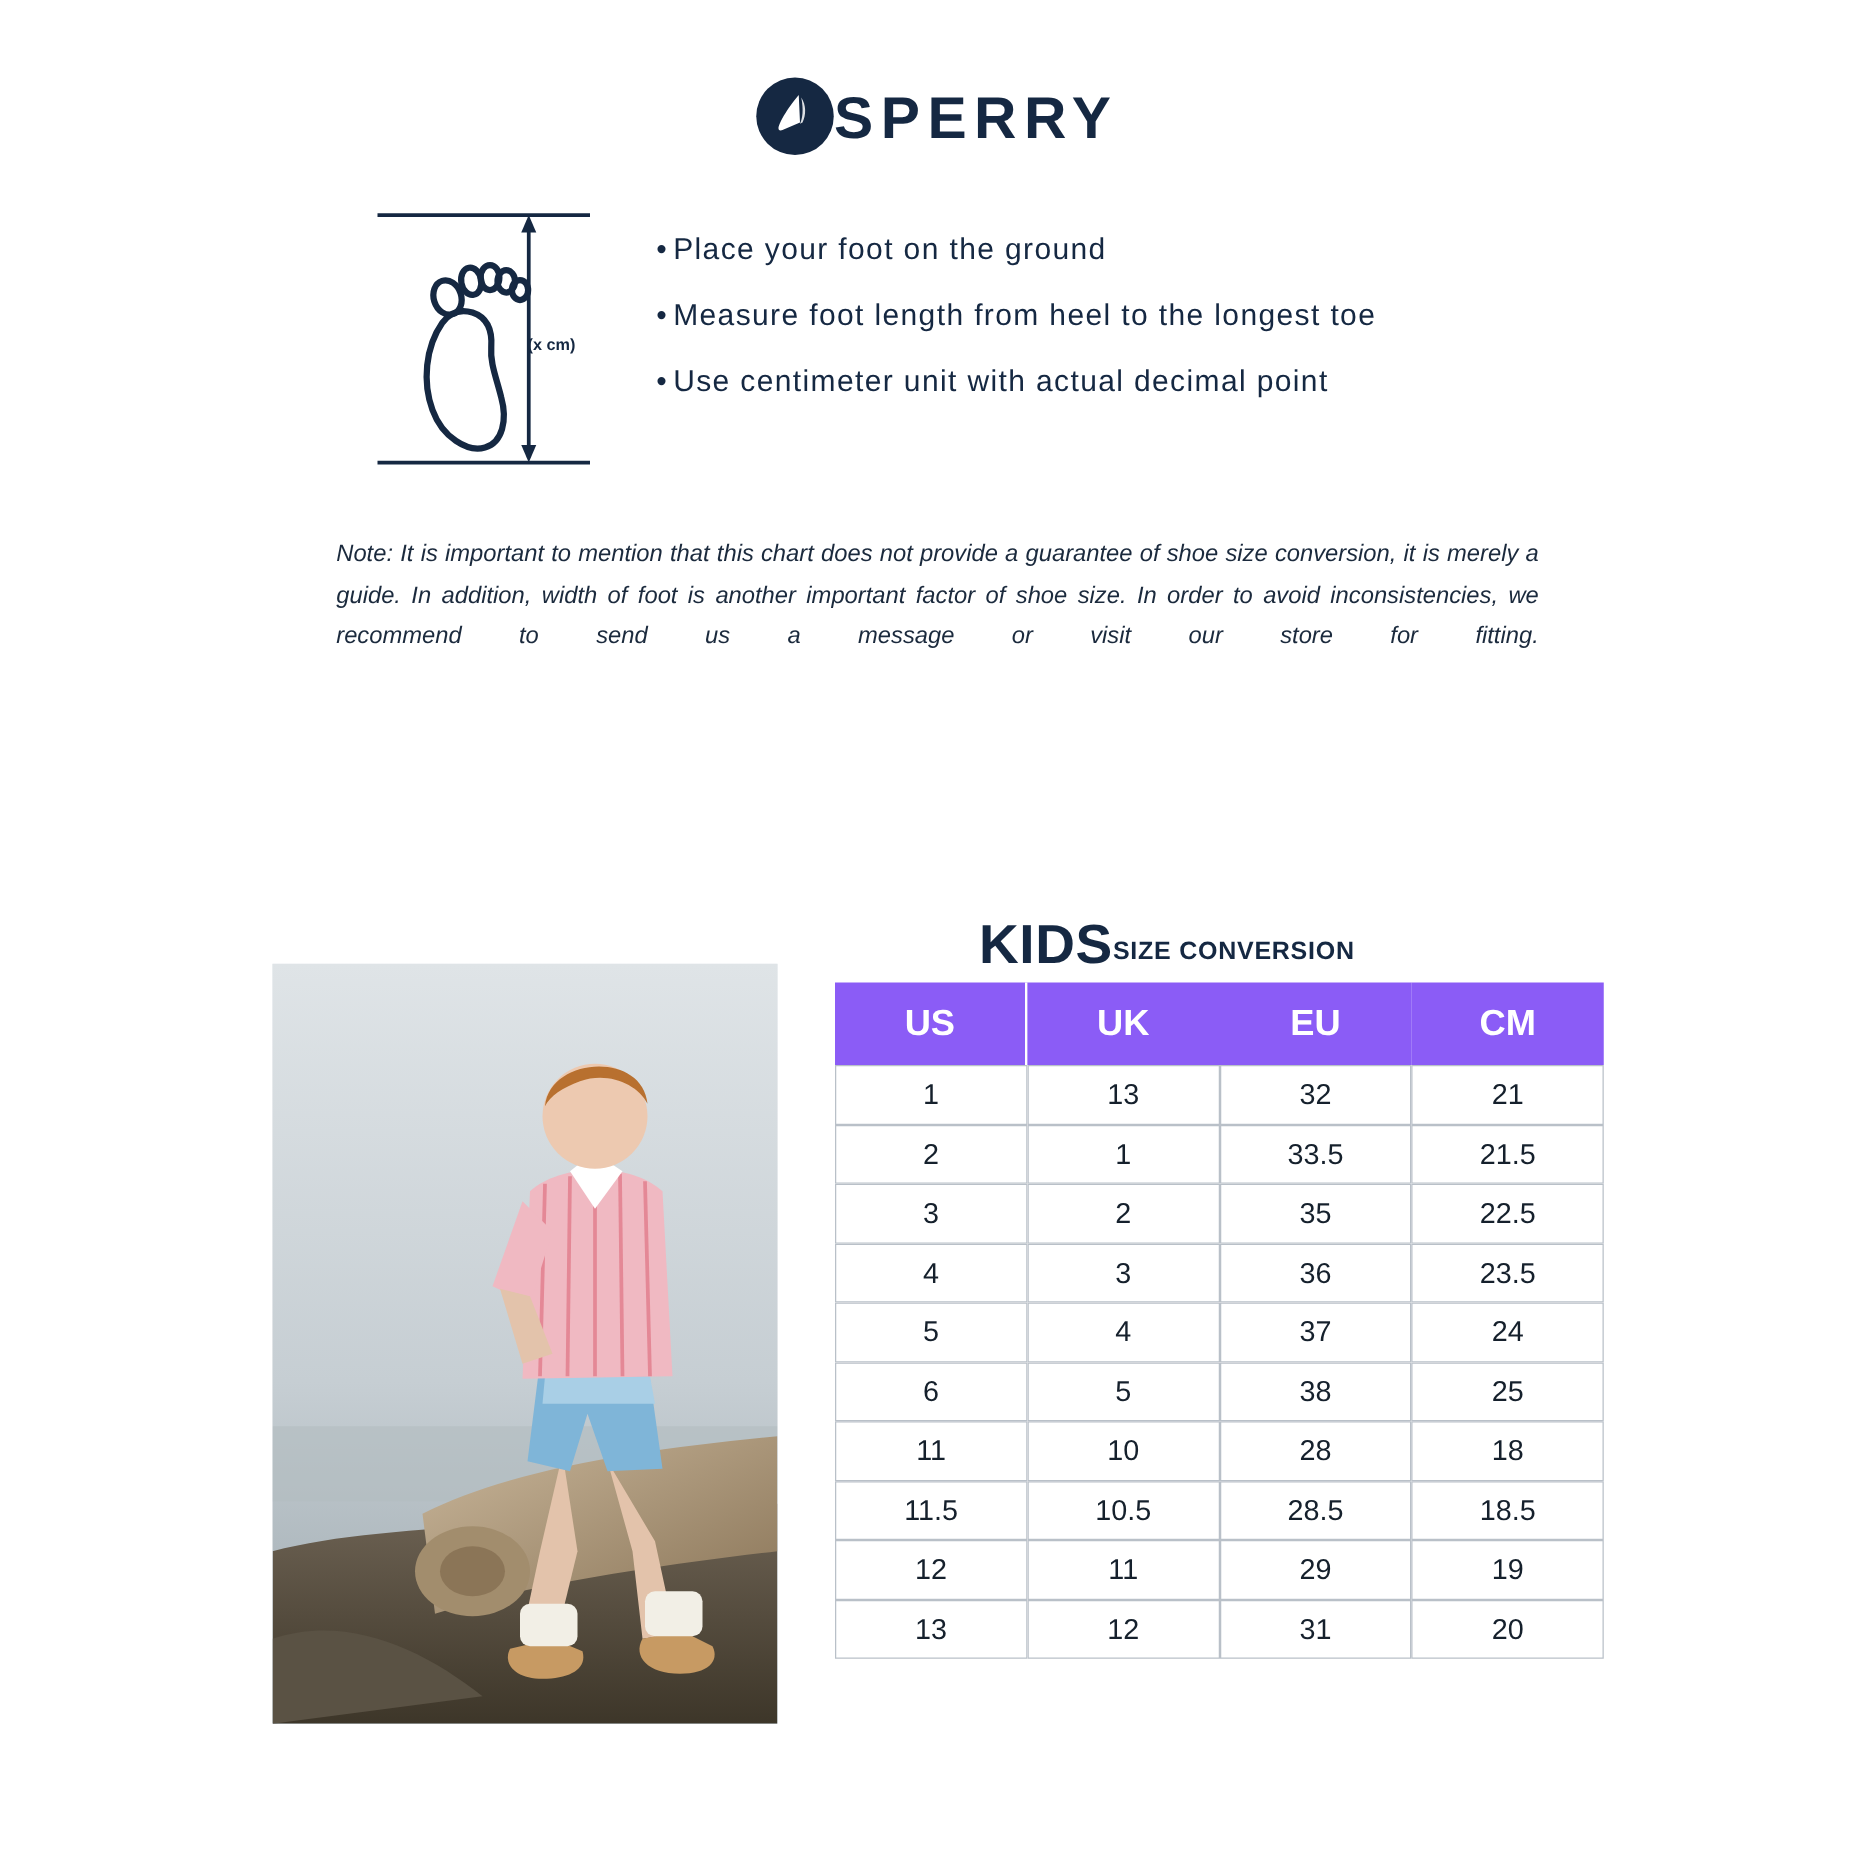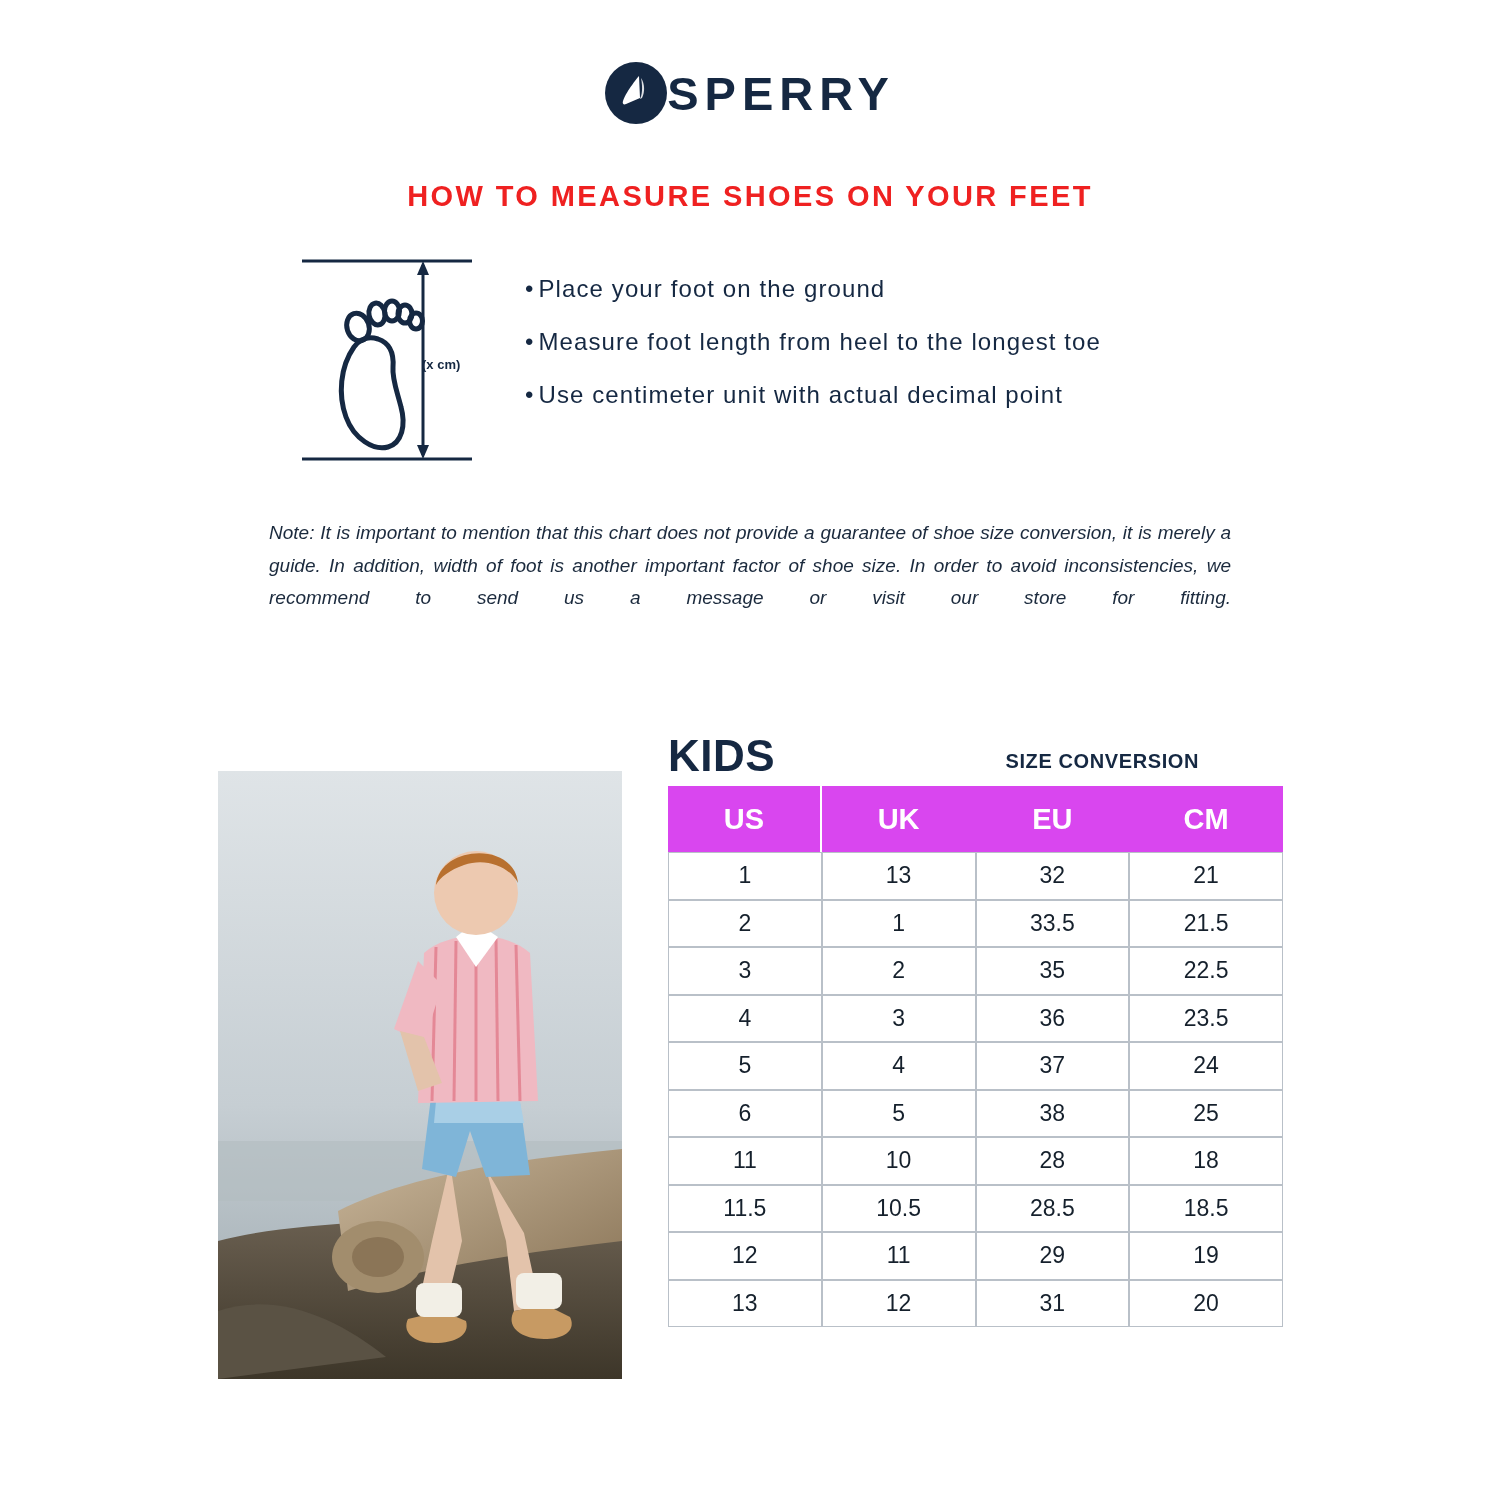--- a/index.html
+++ b/index.html
@@ -125,21 +125,21 @@
 
   .table-area {
     position: absolute;
     left: 668px;
     top: 14px;
     width: 615px;
   }
   .table-head-row {
     display: flex;
     align-items: flex-end;
-    justify-content: space-between;
+    justify-content: center;
     padding-bottom: 8px;
   }
   .kids-title {
     font-size: 44px;
     font-weight: bold;
     color: #152842;
     letter-spacing: 0.5px;
     line-height: 1;
   }
   .size-conv {
@@ -152,21 +152,21 @@
     margin-top: 36px;
   }
 
   table.sizes {
     border-collapse: separate;
     border-spacing: 0;
     width: 615px;
     table-layout: fixed;
   }
   table.sizes thead th {
-    background: #d946ef;
+    background: #8b5cf6;
     color: #ffffff;
     font-size: 29px;
     font-weight: bold;
     height: 66px;
     text-align: center;
     border: none;
   }
   table.sizes thead th.us-col {
     border-right: 2px solid #ffffff;
   }
@@ -188,21 +188,20 @@
   <div class="brand">
     <div class="brand-mark">
       <svg class="sail" width="34" height="38" viewBox="0 0 34 38" aria-hidden="true">
         <path d="M20 2 C20 2 8 16 4 27 C3 30 5 31 7 30 L21 24 Z" fill="#ffffff"></path>
         <path d="M22 4 C24 14 23 21 21 25 L23 24 C26 18 26 10 22 4 Z" fill="#ffffff" opacity="0.85"></path>
       </svg>
     </div>
     <div class="brand-name">SPERRY</div>
   </div>
 
-  <div class="how-title">HOW TO MEASURE SHOES ON YOUR FEET</div>
 
   <div class="measure">
     <div class="foot-diagram">
       <svg width="190" height="210" viewBox="0 0 190 210" aria-hidden="true">
 
         <line x1="2" y1="6" x2="172" y2="6" stroke="#152842" stroke-width="3"></line>
         <line x1="2" y1="204" x2="172" y2="204" stroke="#152842" stroke-width="3"></line>
 
         <line x1="123" y1="10" x2="123" y2="200" stroke="#152842" stroke-width="3"></line>
         <polygon points="123,6 117,20 129,20" fill="#152842"></polygon>

